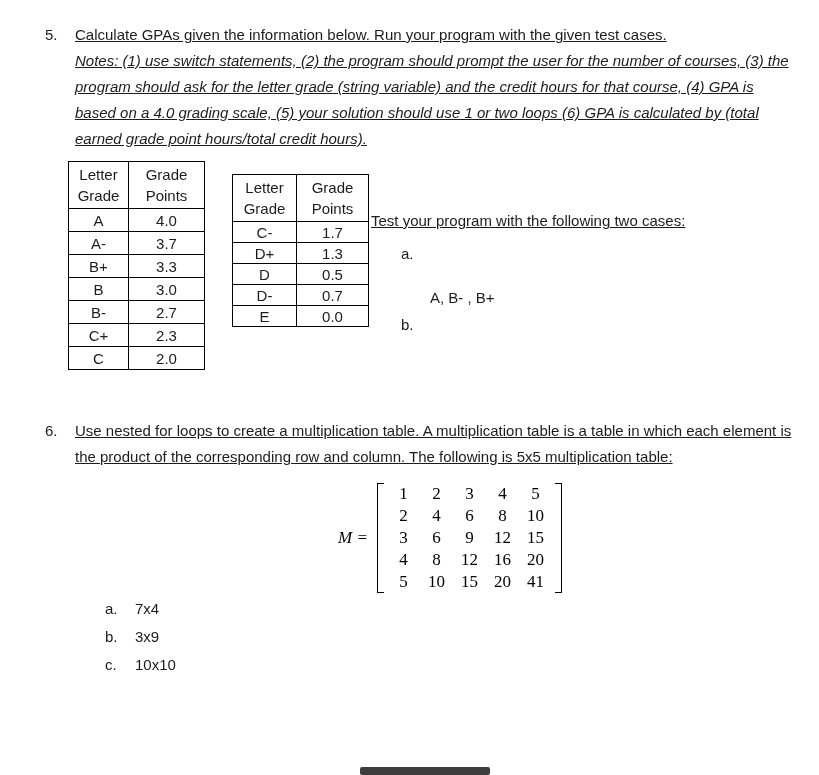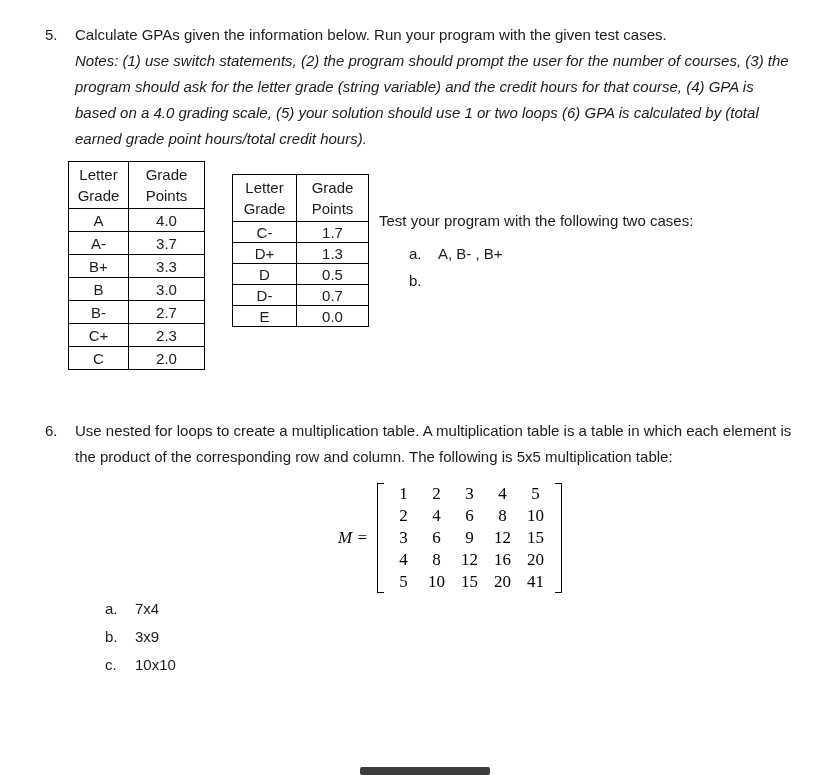--- a/index.html
+++ b/index.html
@@ -11,42 +11,42 @@
     background: #ffffff;
     font-family: "Liberation Sans", sans-serif;
     font-size: 15px;
     color: #1c1c1c;
     overflow: hidden;
     padding: 22px 0 0 45px;
   }
   .problem { display: flex; align-items: flex-start; }
   .pnum { width: 30px; flex: none; line-height: 26px; }
   .pbody { width: 720px; }
-  .pbody p { margin: 0; line-height: 26px; }
+  .pbody p { margin: 0; line-height: 26px; text-decoration: underline; }
   .notes { font-style: italic; }
 
   
   .tables-area { position: relative; height: 228px; margin-top: 9px; }
   table { border-collapse: collapse; background: #fff; }
   th, td { border: 1px solid #000; font-weight: normal; text-align: center; }
   th { padding: 2px 4px; line-height: 21px; }
   .t1 { position: absolute; left: -7px; top: 0; }
   .t1 td { height: 23px; }
   .t1 .c1 { width: 60px; }
   .t1 .c2 { width: 76px; }
   .t2 { position: absolute; left: 157px; top: 13px; }
   .t2 td { height: 21px; }
   .t2 .c1 { width: 64px; }
   .t2 .c2 { width: 72px; }
 
-  .test-block { position: absolute; left: 304px; top: 49px; width: 410px; }
+  .test-block { position: absolute; left: 296px; top: 49px; width: 410px; }
   .test-block .intro { line-height: 22px; margin: 0 0 8px 0; }
   .case { display: flex; line-height: 27px; }
   .case .clabel { width: 29px; margin-left: 30px; flex: none; }
-  .case .cgrades { width: 125px; flex: none; }
+  .case .cgrades { width: 125px; flex: none; margin-top: 44px; }
 
   
   .p6 { margin-top: 29px; }
 
   .matrix-wrap {
     display: flex;
     align-items: center;
     justify-content: center;
     margin: 13px 0 0 30px;
     font-family: "Liberation Serif", serif;

